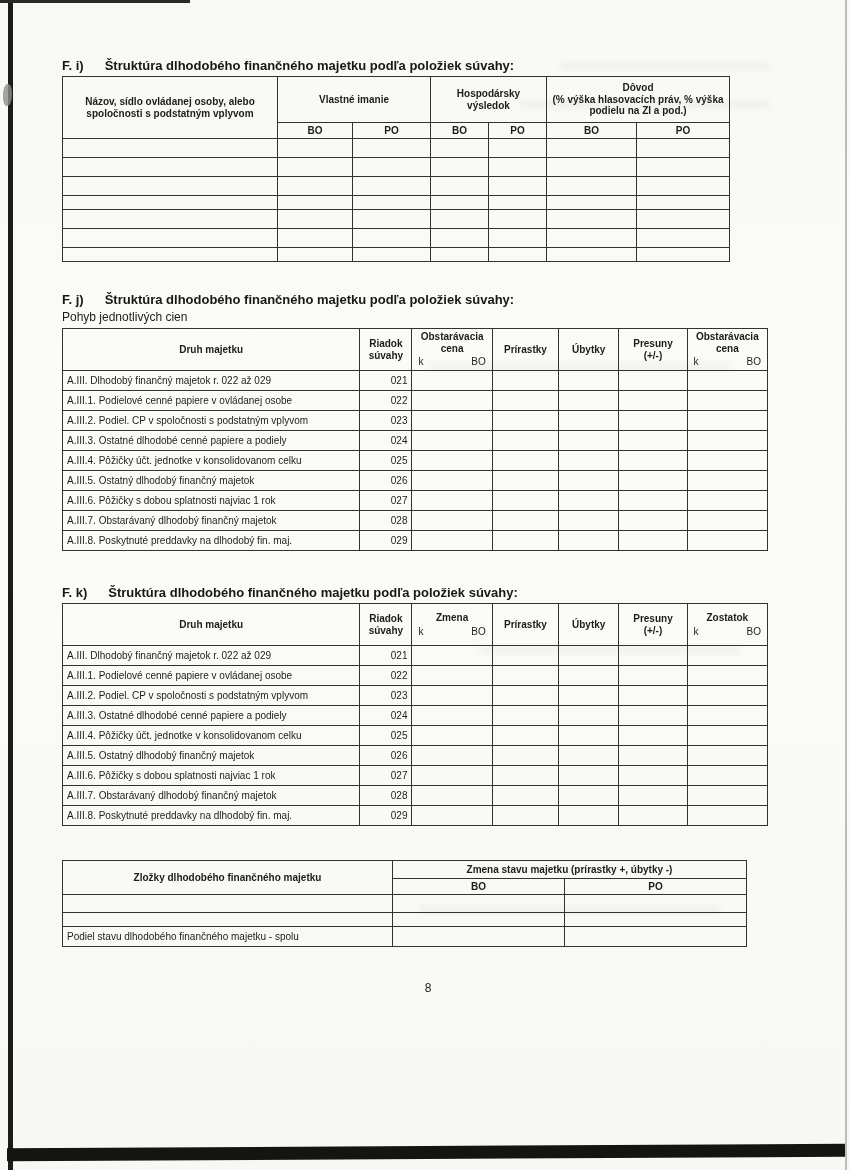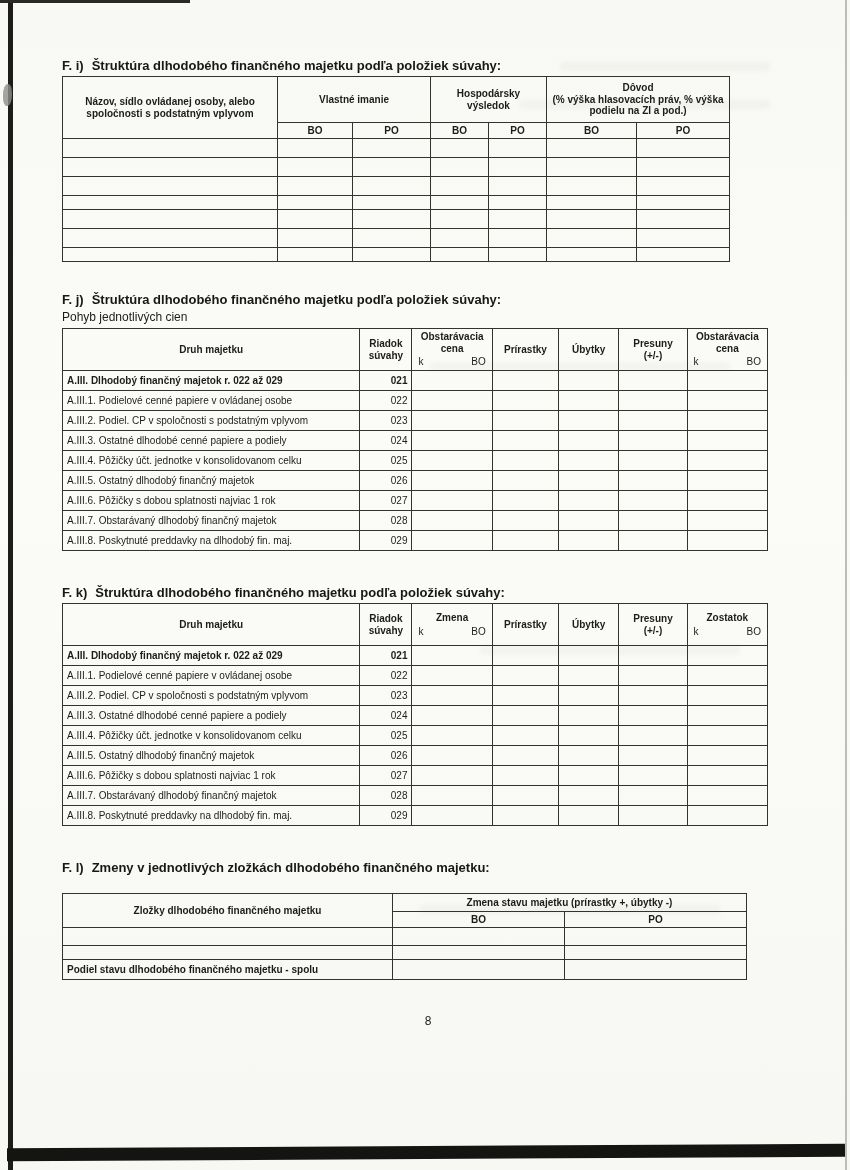--- a/index.html
+++ b/index.html
@@ -13,32 +13,32 @@
   
   .scan-left { position:absolute; left:8px; top:0; width:5px; height:1170px; background:#1d1c1a; }
   .scan-top { position:absolute; left:0; top:0; width:190px; height:3px; background:#2a2926; }
   .scan-bottom { position:absolute; left:7px; top:1146px; width:838px; height:13px; background:#141412; transform:rotate(-0.3deg); }
   .scan-right { position:absolute; left:845px; top:0; width:2px; height:1170px; background:#bdbdb8; }
   .scan-blob { position:absolute; left:3px; top:84px; width:9px; height:22px; background:#8f8f8a; border-radius:50% 40% 50% 40%; opacity:.8; }
   .bleed { position:absolute; background:#9a9a94; opacity:.07; filter:blur(2px); border-radius:2px; }
 
   .content { position:absolute; left:62px; top:58px; width:732px; }
 
-  .sec-head { display:flex; gap:8px; font-size:13px; font-weight:bold; color:#171715; margin-bottom:3px; }
+  .sec-head { display:flex; gap:21px; font-size:13px; font-weight:bold; color:#171715; margin-bottom:3px; }
   .sec-sub { font-size:12px; margin-bottom:4px; }
 
   table.t { border-collapse:collapse; table-layout:fixed; }
   table.t th, table.t td {
     border:1px solid #34322d; font-size:10px; line-height:1.18;
     padding:1px 4px; vertical-align:middle; overflow:hidden;
   }
   table.t th { font-weight:bold; text-align:center; }
   .tleft { text-align:left; white-space:nowrap; }
   .tcenter { text-align:right; }
-  .bold { font-weight:bold; }
+  .bold { font-weight:normal; }
   .kbo { display:flex; justify-content:space-between; font-weight:normal; padding:0 2px; margin-top:2px; }
   .hdr-main { font-weight:bold; }
   .r19 td { height:19px; }
   .r20 td { height:20px; }
   .r14 td { height:14px; }
   .r18 td { height:18px; }
 
   .t1 { width:667px; margin-bottom:30px; }
   .t2 { width:706px; margin-bottom:34px; }
   .t4 { width:684px; }
@@ -397,24 +397,20 @@
             <td class="tcenter">029</td>
             <td></td>
             <td></td>
             <td></td>
             <td></td>
             <td></td>
           </tr>
     </tbody>
       </table>
 
-    <div class="sec-head">
-      <span>F. l)</span>
-      <span>Zmeny v jednotlivých zložkách dlhodobého finančného majetku:</span>
-    </div>
 
     <table class="t t4" style="margin-top:18px">
       <colgroup>
         <col style="width:330px">
           <col style="width:172px">
           <col style="width:182px">
       </colgroup>
       <tbody>
           <tr style="height:18px">
         <th rowspan="2">Zložky dlhodobého finančného majetku</th>

